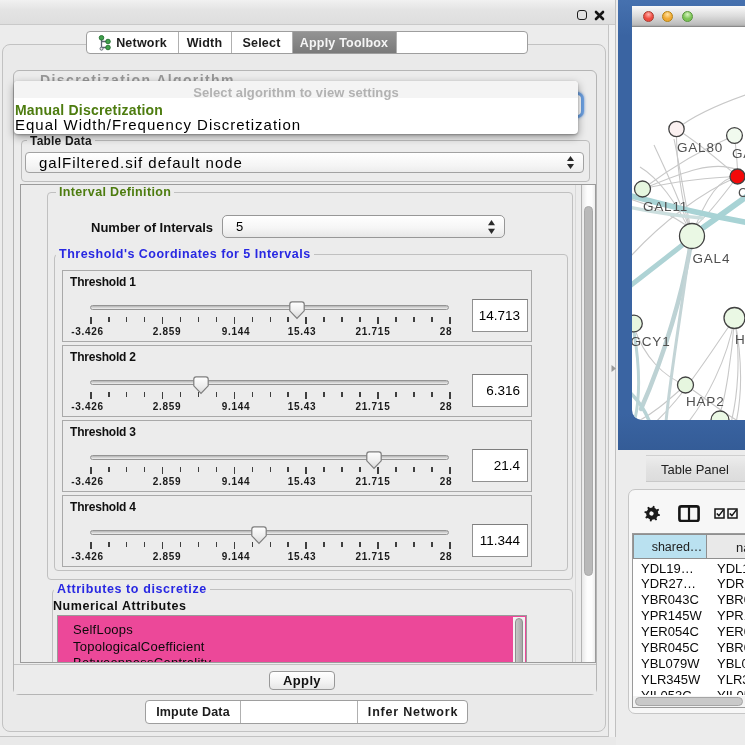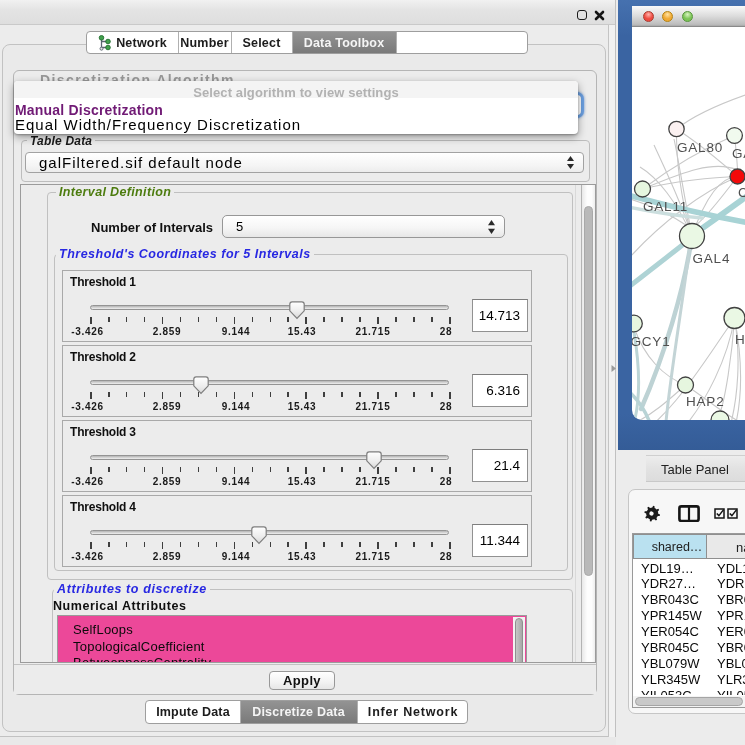--- a/index.html
+++ b/index.html
@@ -5,21 +5,21 @@
 html,body{width:745px;height:745px;overflow:hidden;background:#e9e9e9;
 font-family:"Liberation Sans",sans-serif;}
 .abs{position:absolute;}
 body{position:relative;}
 .seg{position:absolute;top:0;height:100%;display:flex;align-items:center;justify-content:center;
 font-size:12.5px;font-weight:bold;color:#1c1c1c;letter-spacing:0.2px;}
 .segline{position:absolute;top:0;width:1px;height:100%;background:#b0b0b0;}
 .tlab{position:absolute;transform:translateX(-50%);font-size:10px;font-weight:bold;color:#1a1a1a;letter-spacing:0.7px;}
 .vfield{position:absolute;width:56px;height:33px;background:#fff;border:1px solid #919191;border-top-color:#7e7e7e;
 font-size:13.5px;color:#000;text-align:right;line-height:31px;padding-right:7px;}
-.gtitle{position:absolute;font-size:12px;font-weight:bold;background:#ececec;padding:0 3px;white-space:nowrap;letter-spacing:0.3px;font-style:italic;}
+.gtitle{position:absolute;font-size:12px;font-weight:bold;background:#ececec;padding:0 3px;white-space:nowrap;letter-spacing:0.3px;}
 </style></head><body>
 
 <div class="abs" style="left:0;top:0;width:616px;height:737px;background:#ececec;border-right:1px solid #c0c0c0;border-bottom:1px solid #c2c2c2;">
 <div class="abs" style="left:0;top:0;width:615px;height:25px;background:linear-gradient(180deg,#f1f1f1,#e4e4e4 40%,#dedede);border-bottom:1px solid #c9c9c9;">
 <div class="abs" style="left:577px;top:10px;width:10px;height:10px;border:1.6px solid #1b1b1b;border-radius:3px;"></div>
 <svg class="abs" style="left:594px;top:10px;" width="11" height="11" viewBox="0 0 11 11">
         <path d="M2 2 L9 9 M9 2 L2 9" stroke="#151515" stroke-width="2.6" stroke-linecap="round"></path>
       </svg>
 </div>
 <div class="abs" style="left:2px;top:44px;width:604px;height:688px;border:1px solid #c2c2c2;border-radius:8px;background:#eaeaea;"></div>
@@ -235,41 +235,40 @@
 <div class="abs" style="left:14px;top:664px;width:582px;height:30px;background:#ececec;border-top:1px solid #c2c2c2;"></div>
 <div class="abs" style="left:269px;top:671px;width:66px;height:19px;border:1px solid #989898;border-radius:4px;background:linear-gradient(180deg,#ffffff,#f2f2f2 60%,#e6e6e6);text-align:center;line-height:18px;font-size:13px;font-weight:bold;color:#111;letter-spacing:0.35px;">Apply</div>
 <div class="abs" style="left:86px;top:31px;width:442px;height:23px;background:#fff;border:1px solid #9e9e9e;border-radius:4px;overflow:hidden;">
 <div class="seg" style="left:0px;width:91px;"><svg width="13" height="16" viewBox="0 0 13 16" style="margin-right:5px;">
           <path d="M3.5 3 V13.5 M3.5 6.5 L9.5 6.5 M3.5 12.5 L9.5 12.5" stroke="#5a6470" stroke-width="1.3" fill="none"></path>
           <circle cx="3.5" cy="2.8" r="2.3" fill="#41a04c" stroke="#1f6e2d" stroke-width="0.9"></circle>
           <circle cx="10" cy="6.5" r="2.3" fill="#41a04c" stroke="#1f6e2d" stroke-width="0.9"></circle>
           <circle cx="10" cy="12.5" r="2.3" fill="#41a04c" stroke="#1f6e2d" stroke-width="0.9"></circle>
           <circle cx="3.5" cy="13.7" r="1.5" fill="#e8e8e8" stroke="#5a6470" stroke-width="0.9"></circle>
         </svg>Network</div>
-<div class="seg" style="left:91px;width:53px;">Number</div>
+<div class="seg" style="left:91px;width:53px;">Width</div>
 <div class="segline" style="left:91px;"></div>
 <div class="seg" style="left:144px;width:61px;">Select</div>
 <div class="segline" style="left:144px;"></div>
-<div class="seg" style="left:205px;width:104px;background:linear-gradient(180deg,#939393,#7a7a7a);color:#f5f5f5;">Data Toolbox</div>
+<div class="seg" style="left:205px;width:104px;background:linear-gradient(180deg,#939393,#7a7a7a);color:#f5f5f5;">Apply Toolbox</div>
 <div class="segline" style="left:205px;"></div>
 <div class="segline" style="left:309px;"></div>
 </div>
 <div class="abs" style="left:145px;top:700px;width:323px;height:24px;background:#fff;border:1px solid #9e9e9e;border-radius:4px;overflow:hidden;">
 <div class="seg" style="left:0px;width:94px;">Impute Data</div>
-<div class="seg" style="left:94px;width:117px;background:linear-gradient(180deg,#939393,#7a7a7a);color:#f5f5f5;">Discretize Data</div>
 <div class="segline" style="left:94px;"></div>
 <div class="seg" style="left:211px;width:112px;">
         <span style="letter-spacing:0.8px">Infer Network</span>
       </div>
 <div class="segline" style="left:211px;"></div>
 </div>
 <div class="abs" style="left:14px;top:81px;width:564px;height:53px;background:#fff;border-radius:4px;box-shadow:0 3px 9px rgba(0,0,0,0.38),0 1px 2px rgba(0,0,0,0.25);">
 <div class="abs" style="left:0;top:0;width:100%;height:17px;background:#f4f4f4;border-radius:4px 4px 0 0;"></div>
       <div class="abs" style="left:0;top:5px;width:100%;height:14px;text-align:center;line-height:14px;font-size:13px;font-weight:bold;color:#b2b2b2;letter-spacing:0.1px;">Select algorithm to view settings</div>
-<div class="abs" style="left:1px;top:22px;height:14px;line-height:14px;font-size:14px;font-weight:bold;color:#701a75;letter-spacing:0.2px;">Manual Discretization</div>
+<div class="abs" style="left:1px;top:22px;height:14px;line-height:14px;font-size:14px;font-weight:bold;color:#4d7c0f;letter-spacing:0.2px;">Manual Discretization</div>
 <div class="abs" style="left:1px;top:36px;height:15px;line-height:15px;font-size:15px;color:#000;letter-spacing:1px;">Equal Width/Frequency Discretization</div>
 </div>
 </div>
 
 <div class="abs" style="left:616px;top:0;width:129px;height:745px;background:#ececec;"></div>
 <div class="abs" style="left:609px;top:25px;width:6px;height:712px;background:#f1f1f1;"></div>
 <div class="abs" style="left:608px;top:25px;width:1px;height:712px;background:#c4c4c4;"></div>
 <div class="abs" style="left:618px;top:0;width:127px;height:450px;background:linear-gradient(180deg,#4671af,#3a64a2 8%,#3a64a2 92%,#345c97);">
 <div class="abs" style="left:14px;top:6px;width:114px;height:21px;background:linear-gradient(180deg,#fafafa,#dcdcdc 50%,#bcbcbc 92%,#a8a8a8);border-bottom:1px solid #8a8a8a;">
 <div class="abs" style="left:10.5px;top:5px;width:11px;height:11px;border-radius:50%;background:radial-gradient(circle at 50% 28%, #ffb3ac 0%, #ee4b40 55%, #ee4b40 100%);border:0.5px solid #a83b30;"></div>

